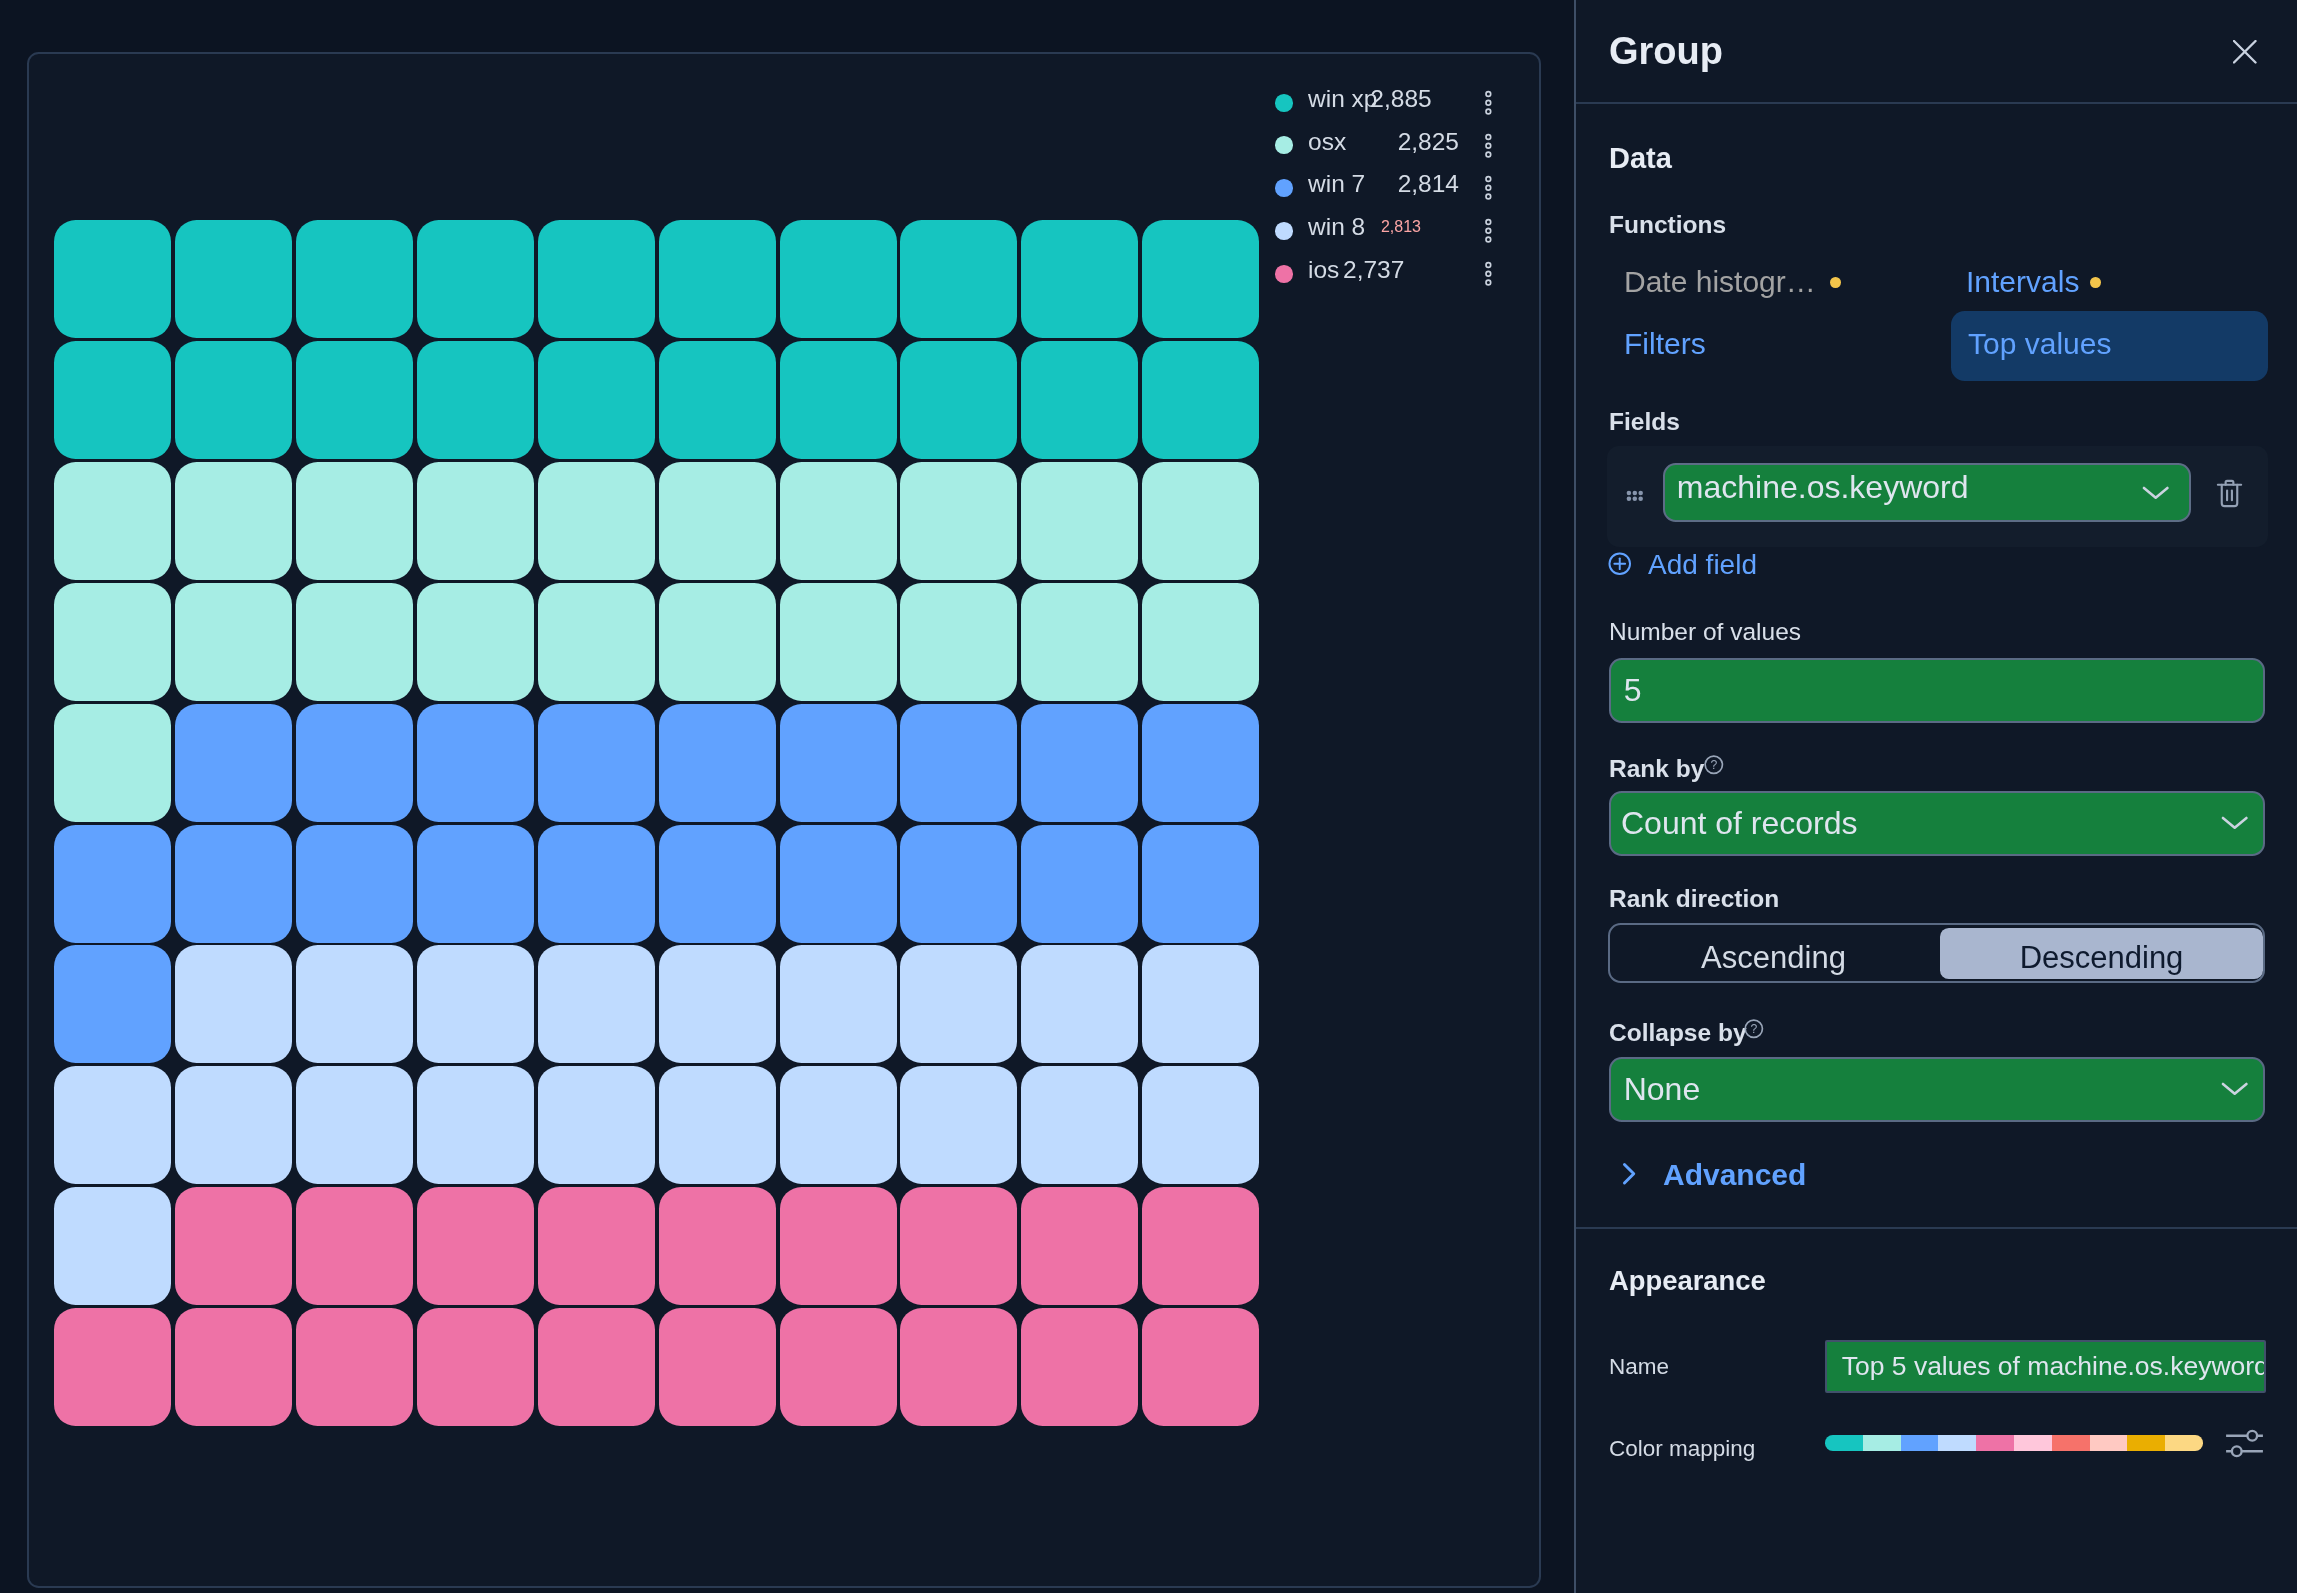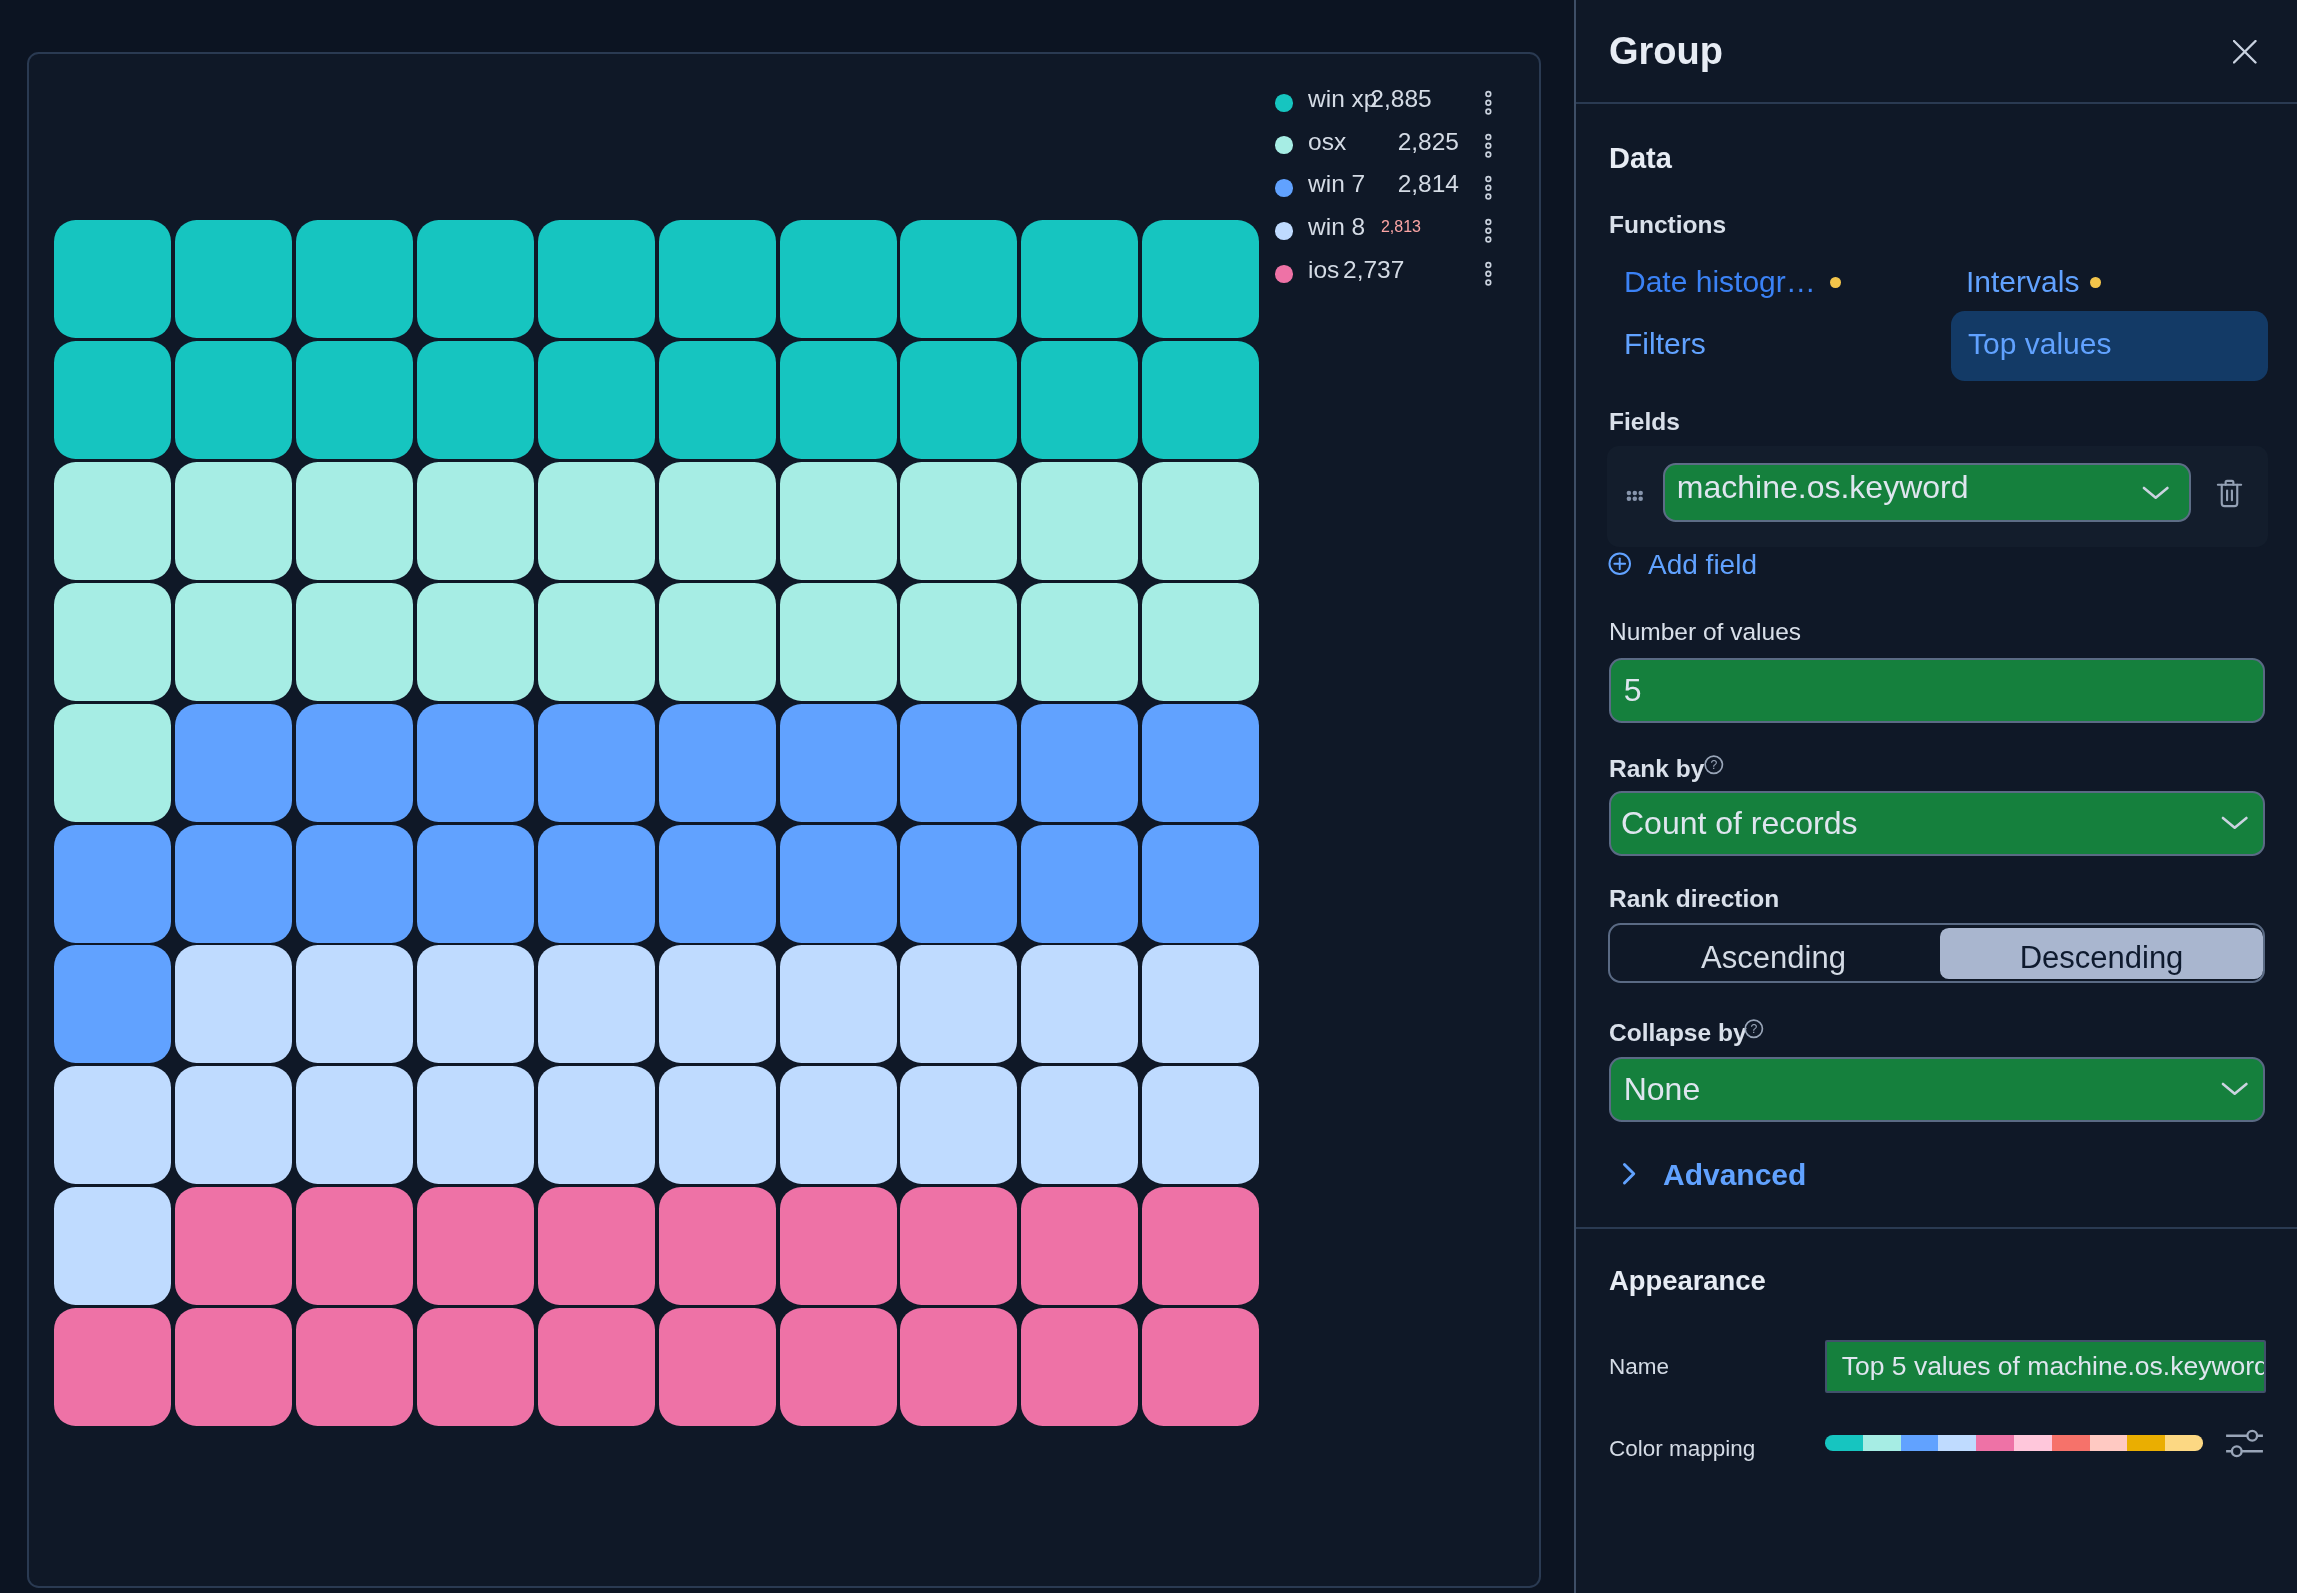--- a/index.html
+++ b/index.html
@@ -163,21 +163,21 @@
 <div class="txt" style="left:1609px;top:32px;font-size:38px;line-height:38px;font-weight:700;color:#E7ECF4">Group</div>
 <svg class="a" style="left:2233px;top:40px" width="23.5" height="23.5" viewBox="0 0 24 24">
     <g stroke="#C9D2E0" stroke-width="2.4" stroke-linecap="round">
       <path d="M1 1 L23 23"></path>
       <path d="M23 1 L1 23"></path>
     </g>
   </svg>
 <div class="a" style="left:1576px;top:102px;width:721px;height:2px;background:#2A3A52"></div>
 <div class="txt" style="left:1609px;top:144px;font-size:29px;line-height:29px;font-weight:700;color:#E7ECF4">Data</div>
 <div class="txt" style="left:1609px;top:213px;font-size:24.5px;line-height:24.5px;font-weight:700;color:#D9E0EA">Functions</div>
-<div class="txt" style="left:1624px;top:267px;font-size:30px;line-height:30px;color:#3b82f6">Date histogr…</div>
+<div class="txt" style="left:1624px;top:267px;font-size:30px;line-height:30px;color:#a3a3a3">Date histogr…</div>
 <div class="a" style="left:1830px;top:277px;width:10.8px;height:10.8px;border-radius:50%;background:#F3C54B"></div>
 <div class="txt" style="left:1966px;top:267px;font-size:30px;line-height:30px;color:#61A2FF">Intervals</div>
 <div class="a" style="left:2090px;top:277px;width:10.8px;height:10.8px;border-radius:50%;background:#F3C54B"></div>
 <div class="txt" style="left:1624px;top:329px;font-size:30px;line-height:30px;color:#61A2FF">Filters</div>
 <div class="a" style="left:1951px;top:311px;width:317px;height:70px;border-radius:13.7px;background:#133A66"></div>
 <div class="txt" style="left:1968px;top:329px;font-size:30px;line-height:30px;color:#61A2FF">Top values</div>
 <div class="txt" style="left:1609px;top:410px;font-size:24.5px;line-height:24.5px;font-weight:700;color:#D9E0EA">Fields</div>
 <div class="a" style="left:1607px;top:446px;width:661px;height:101px;border-radius:11.8px;background:#131D2C"></div>
 <svg class="a" style="left:1624px;top:490px" width="21.6" height="11.8" viewBox="0 0 22 12">
     <g fill="#8795AC">

